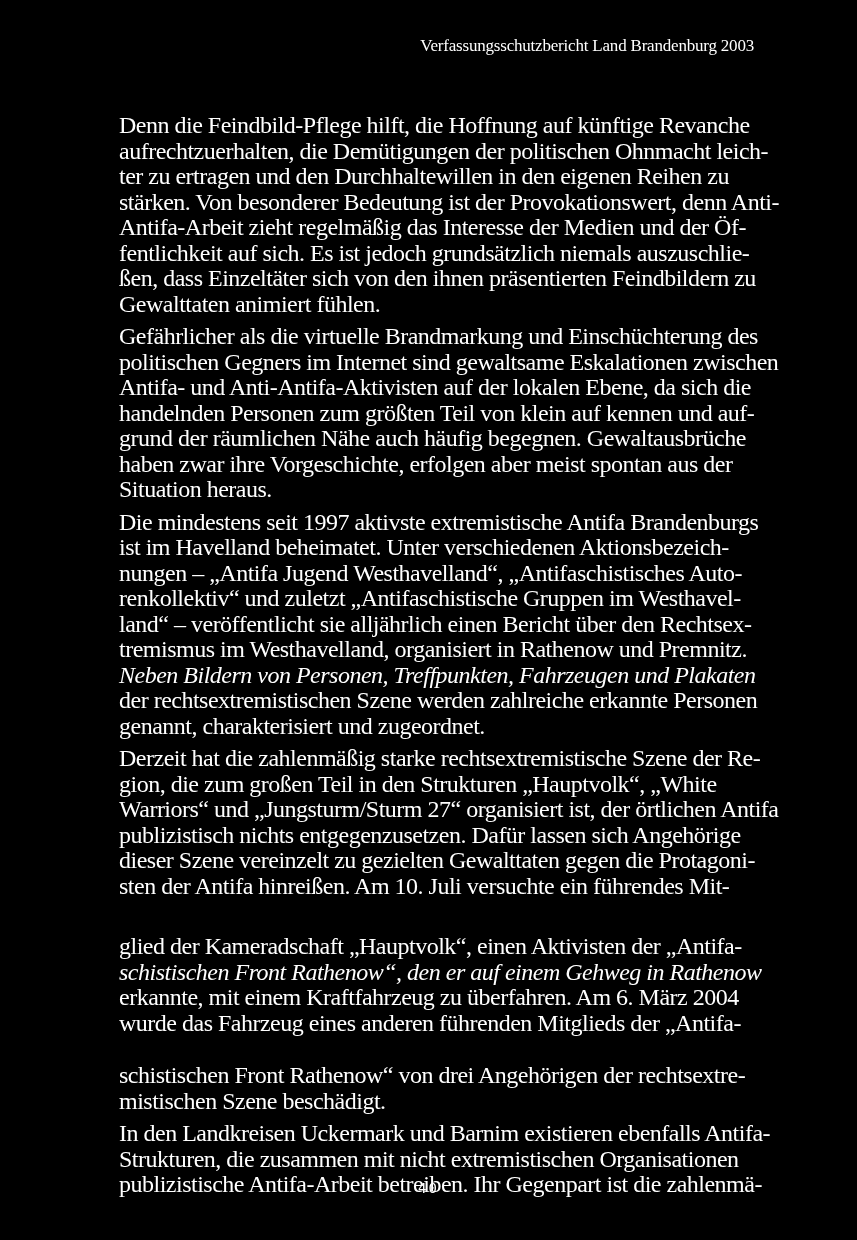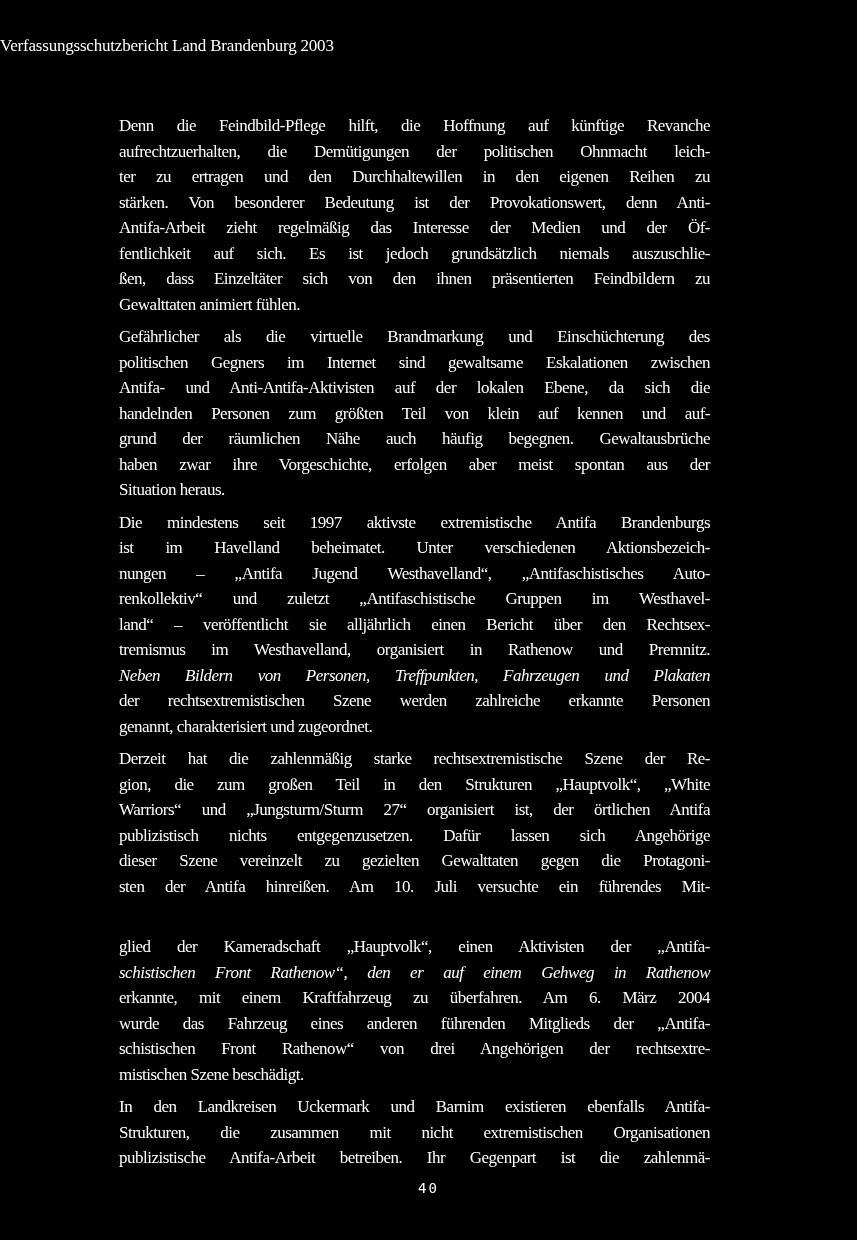--- a/index.html
+++ b/index.html
@@ -1,21 +1,21 @@
 <!DOCTYPE html>
 <html><head>
 <meta charset="utf-8">
 <style>
   html, body { margin: 0; padding: 0; background: #000; }
   body { width: 857px; height: 1240px; position: relative; overflow: hidden; color: #fff;
          font-family: "Liberation Serif", "DejaVu Serif", serif; }
-  .header { position: absolute; top: 36px; left: 0; width: 734px; text-align: left;
-            font-size: 17px; letter-spacing: -0.2px; }
+  .header { position: absolute; top: 36px; left: 0; width: 734px; text-align: right;
+            font-size: 17px; letter-spacing: -0.2px; padding-left: 20px; }
   .body-text { position: absolute; left: 119px; top: 113px; width: 591px; }
-  .para { margin: 0 0 7px 0; font-size: 17px; line-height: 25.5px; text-align: justify;
+  .para { margin: 0 0 7px 0; font-size: 24px; line-height: 25.5px; text-align: justify;
           letter-spacing: -0.5px; word-spacing: 0px; transform-origin: left top; }
   .line { display: block; text-align: justify; text-align-last: justify; white-space: nowrap; height: 25.5px; overflow: visible; }
   .line.last { text-align-last: left; }
   .page-number { position: absolute; top: 1180px; left: 0; width: 857px; text-align: center;
                  font-family: "DejaVu Sans Mono", monospace; font-size: 14px; letter-spacing: 2px; color: #ffffff; }
 </style>
 </head>
 <body>
 
 <div class="header">Verfassungsschutzbericht Land Brandenburg 2003</div>
@@ -55,21 +55,21 @@
     <span class="line" style="display: block; width: 591px;">Derzeit hat die zahlenmäßig starke rechtsextremistische Szene der Re-</span>
     <span class="line" style="display: block; width: 591px;">gion, die zum großen Teil in den Strukturen „Hauptvolk“, „White</span>
     <span class="line" style="display: block; width: 591px;">Warriors“ und „Jungsturm/Sturm 27“ organisiert ist, der örtlichen Antifa</span>
     <span class="line" style="display: block; width: 591px;">publizistisch nichts entgegenzusetzen. Dafür lassen sich Angehörige</span>
     <span class="line" style="display: block; width: 591px;">dieser Szene vereinzelt zu gezielten Gewalttaten gegen die Protagoni-</span>
     <span class="line" style="display: block; width: 591px;">sten der Antifa hinreißen. Am 10. Juli versuchte ein führendes Mit-</span>
     <span class="line" style="display: block; width: 591px; margin-top: 35px;">glied der Kameradschaft „Hauptvolk“, einen Aktivisten der „Antifa-</span>
     <span class="line" style="display: block; width: 591px; font-style: italic;">schistischen Front Rathenow“, den er auf einem Gehweg in Rathenow</span>
     <span class="line" style="display: block; width: 591px;">erkannte, mit einem Kraftfahrzeug zu überfahren. Am 6. März 2004</span>
     <span class="line" style="display: block; width: 591px;">wurde das Fahrzeug eines anderen führenden Mitglieds der „Antifa-</span>
-    <span class="line" style="display: block; width: 591px;">schistischen Front Rathenow“ von drei Angehörigen der rechtsextre-</span>
+    <span class="line" style="display: block; width: 591px; margin-top: 27px;">schistischen Front Rathenow“ von drei Angehörigen der rechtsextre-</span>
     <span class="line last" style="display: block; width: 591px;">mistischen Szene beschädigt.</span>
   </div>
   <div class="para">
     <span class="line" style="display: block; width: 591px;">In den Landkreisen Uckermark und Barnim existieren ebenfalls Antifa-</span>
     <span class="line" style="display: block; width: 591px;">Strukturen, die zusammen mit nicht extremistischen Organisationen</span>
     <span class="line" style="display: block; width: 591px;">publizistische Antifa-Arbeit betreiben. Ihr Gegenpart ist die zahlenmä-</span>
   </div>
 </div>
 
 <div class="page-number">40</div>

